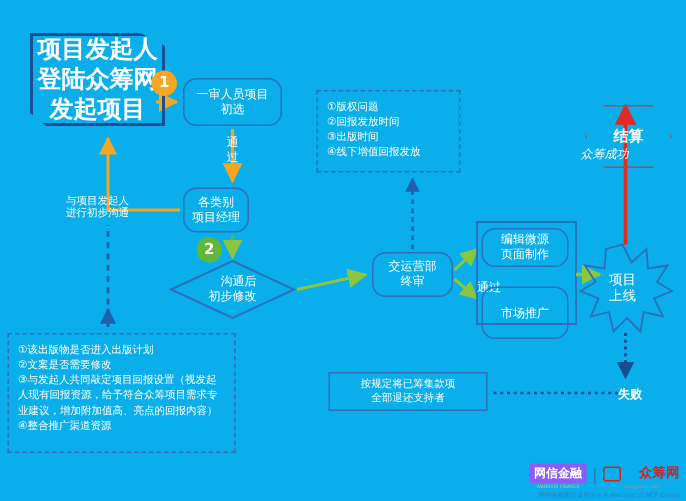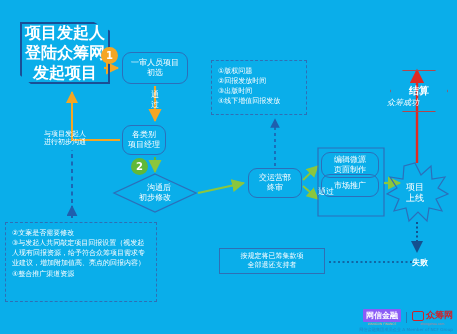--- a/index.html
+++ b/index.html
@@ -19,21 +19,21 @@
     clip-path:polygon(0 0, 82% 0, 100% 14%, 100% 100%, 12% 100%, 0 86%);
     background:rgba(10,174,234,0);
   }
   .n-round{
     border:1.4px solid #2c6fba;border-radius:9px;font-size:8px;
   }
   .n-a{left:122px;top:52px;width:66px;height:32px;}
   .n-b{left:122px;top:125px;width:44px;height:30px;}
   .n-final{left:248px;top:168px;width:54px;height:30px;}
   .n-edit{left:321px;top:152px;width:58px;height:26px;}
-  .n-mkt{left:321px;top:174px;width:58px;height:23px;}
+  .n-mkt{left:321px;top:191px;width:58px;height:35px;}
   .lbl{position:absolute;color:#ffffff;font-size:8px;text-align:center;line-height:1.2;}
   .lbl-pass1{left:144px;top:90px;width:22px;}
   .lbl-pass2{left:315px;top:176px;width:22px;margin-top:11px;}
   .lbl-comm{left:32px;top:130px;width:66px;font-size:7px;}
   .lbl-succ{left:377px;top:98px;width:52px;color:#ffffff;font-size:8px;font-style:italic;}
   .lbl-fail{left:404px;top:258px;width:32px;color:#ffffff;font-size:8px;font-weight:bold;}
   .badge{
     position:absolute;width:17px;height:17px;border-radius:50%;
     color:#fff;font-size:10px;font-weight:bold;display:flex;
     align-items:center;justify-content:center;
@@ -67,21 +67,21 @@
     display:flex;align-items:center;justify-content:center;
     color:#ffffff;font-size:8px;line-height:1.25;text-align:right;
   }
   .footer{position:absolute;right:4px;bottom:2px;display:flex;
           flex-direction:column;align-items:flex-end;}
   .footer-row{display:flex;align-items:center;gap:5px;}
   .logo-a{background:#8b5cf6;color:#fff;font-size:8px;font-weight:bold;
           padding:1px 3px;border-radius:1px;letter-spacing:0;}
   .logo-div{width:1px;height:11px;background:#1d7fb8;}
   .logo-b{color:#cf2229;font-size:9px;font-weight:bold;display:flex;
-          align-items:center;gap:2px;}
+          align-items:center;gap:12px;}
   .logo-b-mark{width:10px;height:8px;border:1.4px solid #cf2229;border-radius:2px;}
   .footer-sub{color:#1f86c4;font-size:4.2px;margin-top:1px;}
   .logo-a-sub{color:#f0b07a;font-size:3px;text-align:center;}
 </style>
 </head>
 <body>
 
 <div id="canvas">
 
   <svg class="layer" viewBox="0 0 457 334">
@@ -190,20 +190,21 @@
   <div class="lbl lbl-fail">失败</div>
 
   <div class="dashbox db-top">
     <div>①版权问题</div>
     <div>②回报发放时间</div>
     <div>③出版时间</div>
     <div>④线下增值回报发放</div>
   </div>
 
   <div class="dashbox db-bottom">
+    <div>①该出版物是否进入出版计划</div>
     <div>②文案是否需要修改</div>
     <div>③与发起人共同敲定项目回报设置（视发起人现有回报资源，给予符合众筹项目需求专业建议，增加附加值高、亮点的回报内容）</div>
     <div>④整合推广渠道资源</div>
   </div>
 
   <div class="dashbox db-refund">
     <span>按规定将已筹集款项<br>全部退还支持者</span>
   </div>
 
   <div class="footer">

